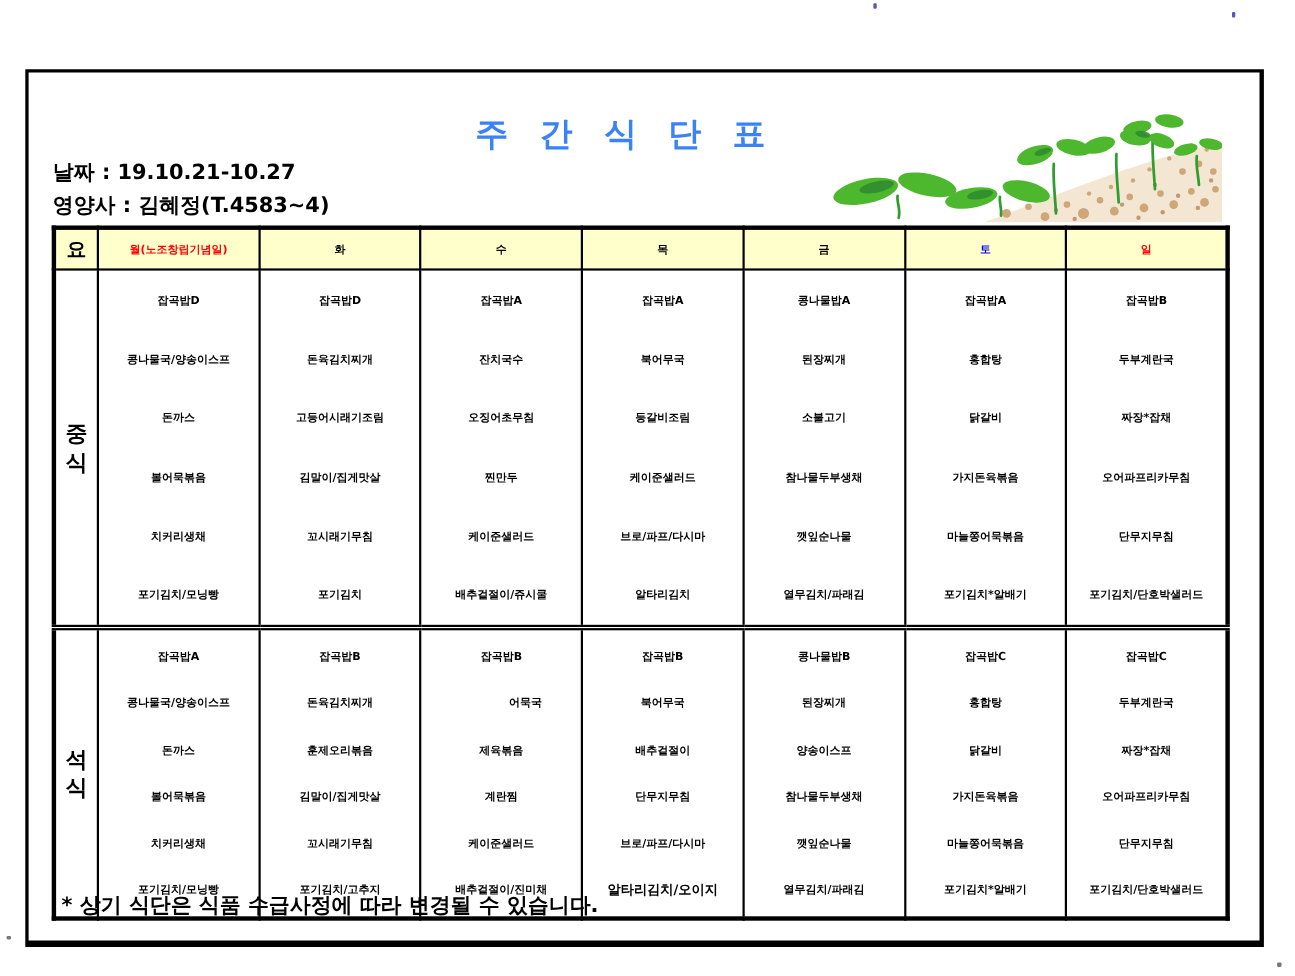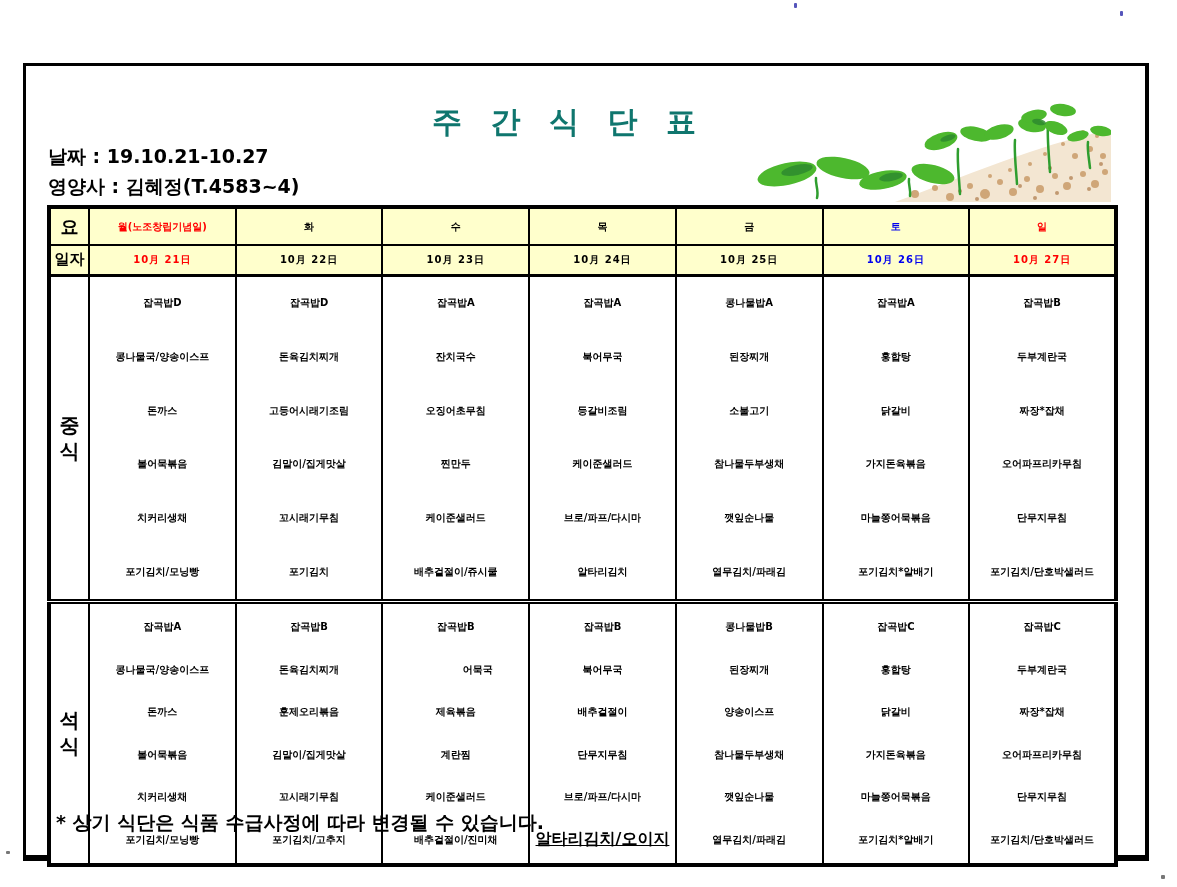--- a/index.html
+++ b/index.html
@@ -6,21 +6,21 @@
   body{
     width:1177px;height:887px;position:relative;background:#ffffff;
     font-family:"DejaVu Sans","Liberation Sans",sans-serif;overflow:hidden;
   }
   .frame{
     position:absolute;left:23px;top:63px;width:1119px;height:789px;
     border:3px solid #000;border-right-width:4px;border-bottom-width:6px;
   }
   .title{
     position:absolute;left:0;right:40px;top:102px;text-align:center;
-    font-size:30px;font-weight:bold;letter-spacing:9px;color:#0f766e;
+    font-size:30px;font-weight:bold;letter-spacing:9px;color:#3b82f6;
   }
   .info{position:absolute;left:48px;font-size:19px;font-weight:bold;color:#000;}
   .date-line{top:144px;}
   .nutri-line{top:174px;}
   .seedlings{position:absolute;left:745px;top:94px;}
 
   table.menu-table{
     position:absolute;left:47px;top:205px;width:1071px;
     border-collapse:collapse;table-layout:fixed;border:4px solid #000;
     background:#fff;
@@ -145,30 +145,20 @@
       <tr class="day-row">
     <td class="corner">요</td>
     <td class="day fit" style="color: rgb(255, 0, 0); font-size: 10px;">월(노조창립기념일)</td>
     <td class="day fit" style="color: rgb(0, 0, 0); font-size: 10px;">화</td>
     <td class="day fit" style="color: rgb(0, 0, 0); font-size: 10px;">수</td>
     <td class="day fit" style="color: rgb(0, 0, 0); font-size: 10px;">목</td>
     <td class="day fit" style="color: rgb(0, 0, 0); font-size: 10px;">금</td>
     <td class="day fit" style="color: rgb(0, 0, 238); font-size: 10px;">토</td>
     <td class="day fit" style="color: rgb(255, 0, 0); font-size: 10px;">일</td>
   </tr>
-  <tr class="date-row">
-    <td class="corner corner2">일자</td>
-    <td class="date fit" style="color: rgb(255, 0, 0); font-size: 10px;">10月 21日</td>
-    <td class="date fit" style="color: rgb(0, 0, 0); font-size: 10px;">10月 22日</td>
-    <td class="date fit" style="color: rgb(0, 0, 0); font-size: 10px;">10月 23日</td>
-    <td class="date fit" style="color: rgb(0, 0, 0); font-size: 10px;">10月 24日</td>
-    <td class="date fit" style="color: rgb(0, 0, 0); font-size: 10px;">10月 25日</td>
-    <td class="date fit" style="color: rgb(0, 0, 238); font-size: 10px;">10月 26日</td>
-    <td class="date fit" style="color: rgb(255, 0, 0); font-size: 10px;">10月 27日</td>
-  </tr>
   <tr class="lunch">
     <td class="meal-label">
           <div>중식</div>
         </td>
     <td>
           <div class="menu-cell">
       <div class="menu-item fit" style="font-size: 10px;">잡곡밥D</div>
       <div class="menu-item fit" style="font-size: 10px;">콩나물국/양송이스프</div>
       <div class="menu-item fit" style="font-size: 10px;">돈까스</div>
       <div class="menu-item fit" style="font-size: 10px;">볼어묵볶음</div>
@@ -271,21 +261,21 @@
       <div class="menu-item fit" style="font-size: 10px;">배추겉절이/진미채</div>
     </div>
         </td>
     <td>
           <div class="menu-cell">
       <div class="menu-item fit" style="font-size: 10px;">잡곡밥B</div>
       <div class="menu-item fit" style="font-size: 10px;">북어무국</div>
       <div class="menu-item fit" style="font-size: 10px;">배추겉절이</div>
       <div class="menu-item fit" style="font-size: 10px;">단무지무침</div>
       <div class="menu-item fit" style="font-size: 10px;">브로/파프/다시마</div>
-      <div class="menu-item fit" style="font-size: 16px; text-decoration: underline;">알타리김치/오이지</div>
+      <div class="menu-item fit" style="font-size: 12px;">알타리김치/오이지</div>
     </div>
         </td>
     <td>
           <div class="menu-cell">
       <div class="menu-item fit" style="font-size: 10px;">콩나물밥B</div>
       <div class="menu-item fit" style="font-size: 10px;">된장찌개</div>
       <div class="menu-item fit" style="font-size: 10px;">양송이스프</div>
       <div class="menu-item fit" style="font-size: 10px;">참나물두부생채</div>
       <div class="menu-item fit" style="font-size: 10px;">깻잎순나물</div>
       <div class="menu-item fit" style="font-size: 10px;">열무김치/파래김</div>

